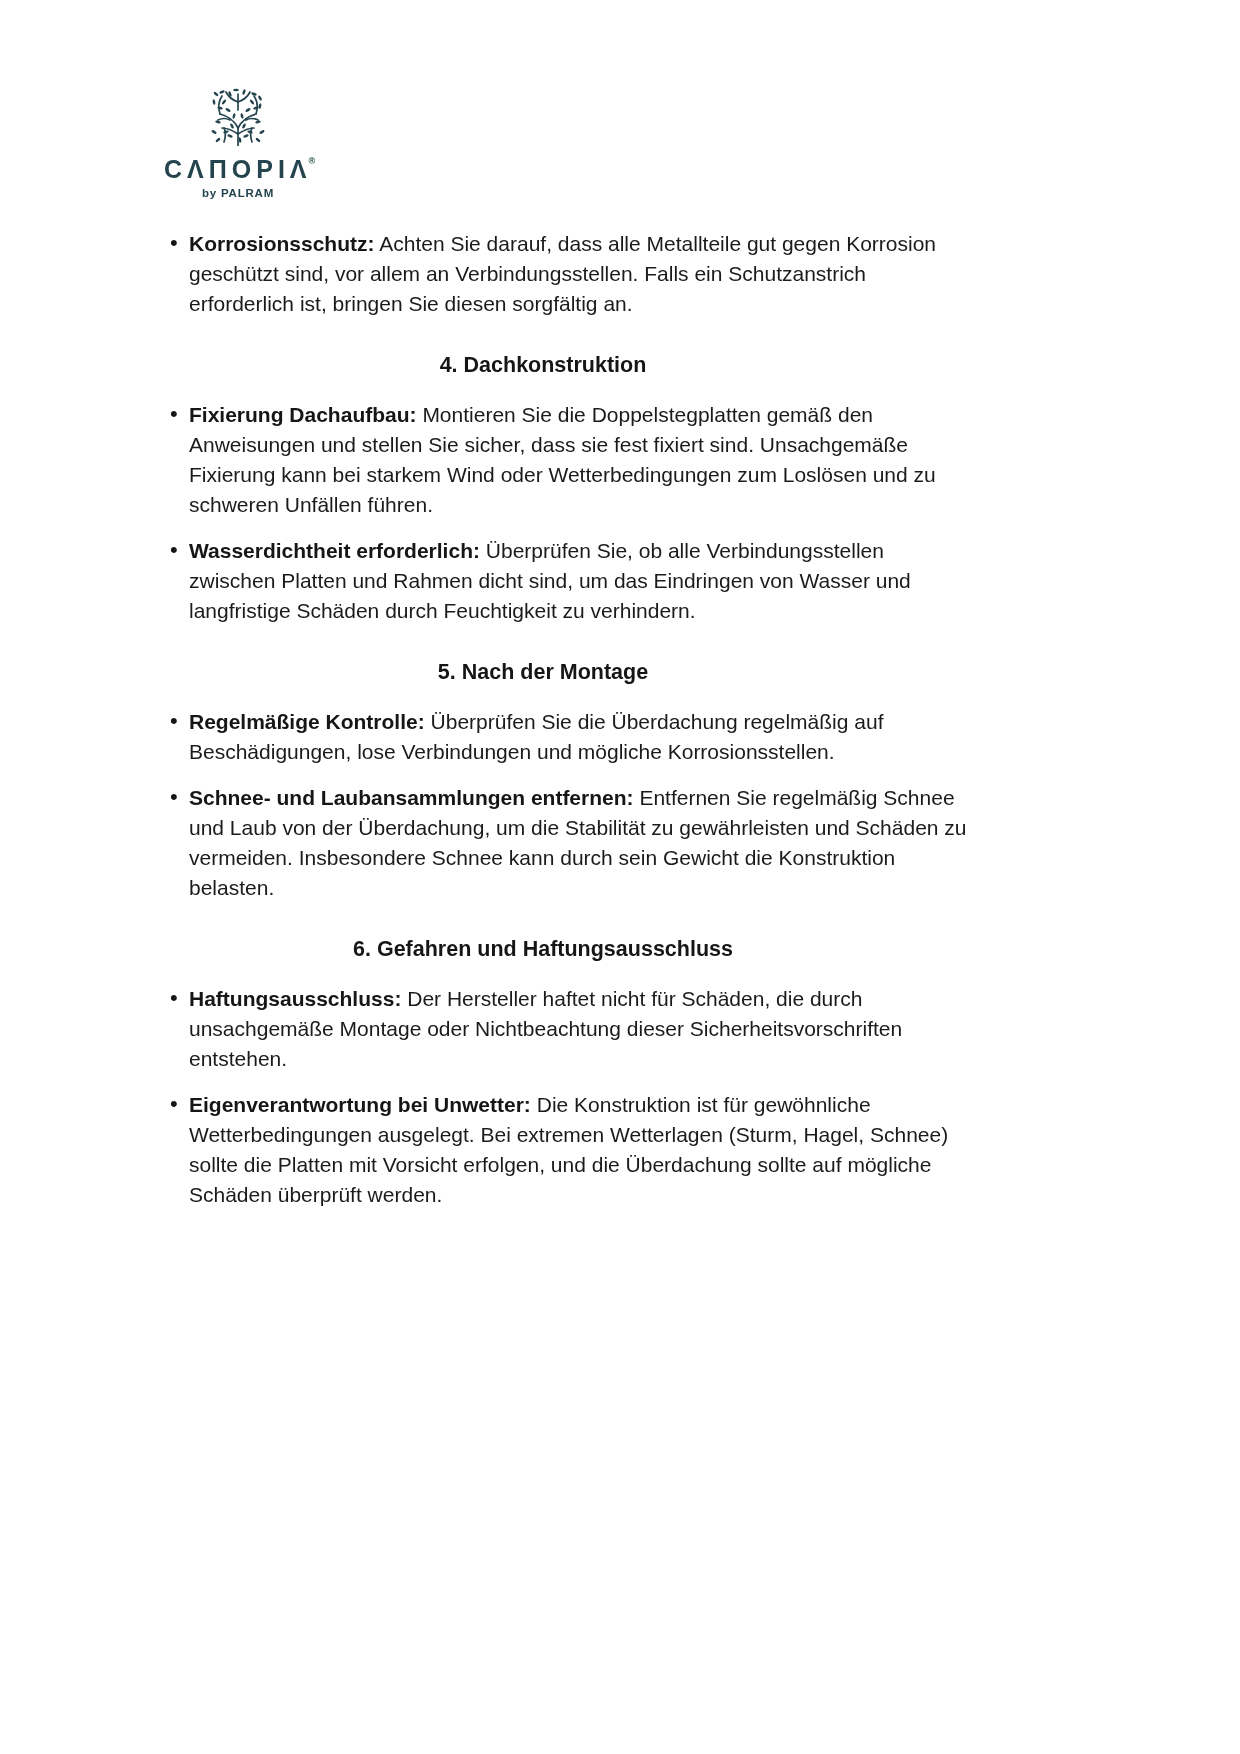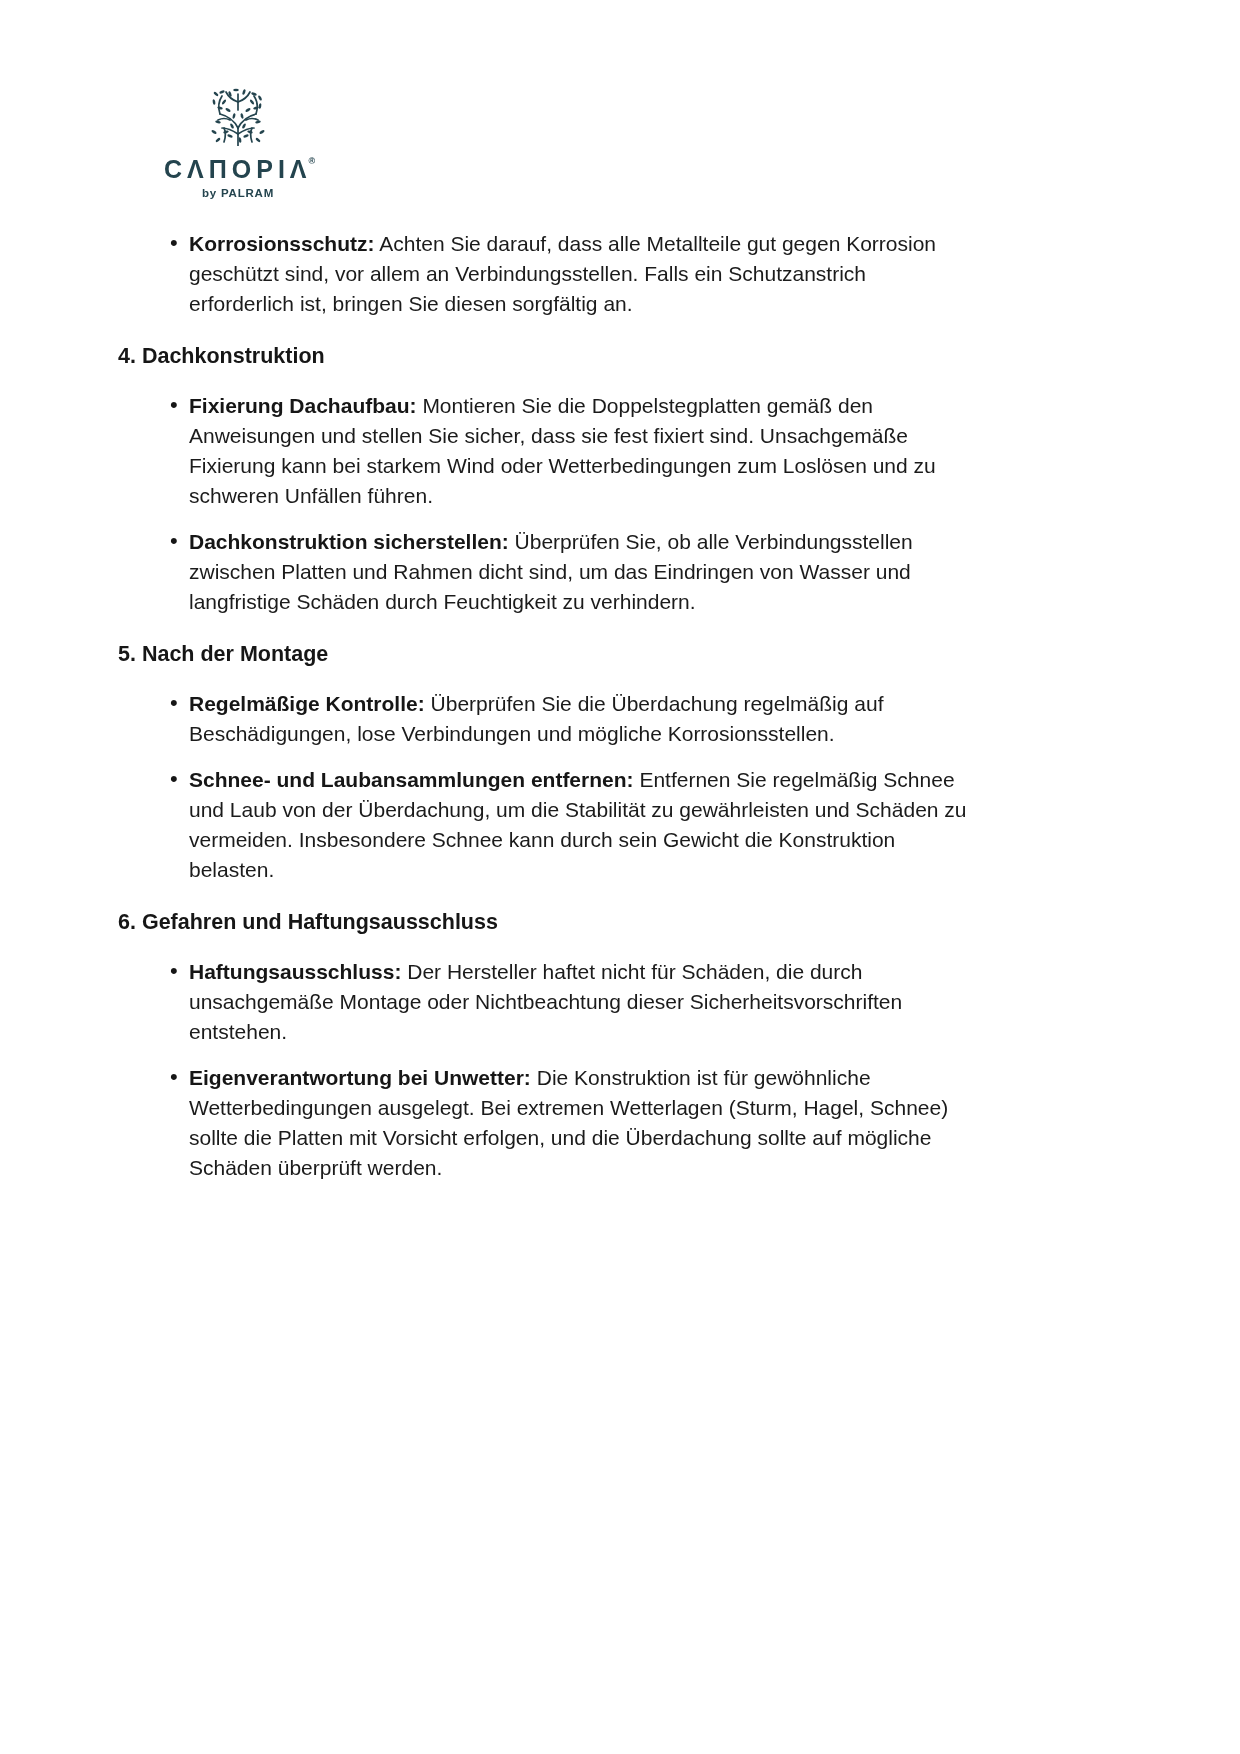--- a/index.html
+++ b/index.html
@@ -61,22 +61,23 @@
     top: 229px;
     left: 118px;
     width: 850px;
     font-size: 21px;
     line-height: 30px;
   }
   .content h2 {
     font-size: 21.5px;
     font-weight: 700;
     line-height: 30px;
-    margin: 22px 0 20px 0;
+    margin: 31px 0 20px 0;
     color: #161616;
+    text-align: center;
   }
   ul.bullets {
     list-style: none;
     margin: 0;
     padding: 0 0 0 71px;
   }
   ul.bullets li {
     position: relative;
     margin: 0;
   }
@@ -153,21 +154,21 @@
 
   <main class="content">
 
     <ul class="bullets">
       <li><strong>Korrosionsschutz:</strong> <span>Achten Sie darauf, dass alle Metallteile gut gegen Korrosion geschützt sind, vor allem an Verbindungsstellen. Falls ein Schutzanstrich erforderlich ist, bringen Sie diesen sorgfältig an.</span></li>
     </ul>
 
     <h2>4. Dachkonstruktion</h2>
     <ul class="bullets">
       <li><strong>Fixierung Dachaufbau:</strong> <span>Montieren Sie die Doppelstegplatten gemäß den Anweisungen und stellen Sie sicher, dass sie fest fixiert sind. Unsachgemäße Fixierung kann bei starkem Wind oder Wetterbedingungen zum Loslösen und zu schweren Unfällen führen.</span></li>
-      <li><strong>Dachkonstruktion sicherstellen:</strong> <span>Überprüfen Sie, ob alle Verbindungsstellen zwischen Platten und Rahmen dicht sind, um das Eindringen von Wasser und langfristige Schäden durch Feuchtigkeit zu verhindern.</span></li>
+      <li><strong>Wasserdichtheit erforderlich:</strong> <span>Überprüfen Sie, ob alle Verbindungsstellen zwischen Platten und Rahmen dicht sind, um das Eindringen von Wasser und langfristige Schäden durch Feuchtigkeit zu verhindern.</span></li>
     </ul>
 
     <h2>5. Nach der Montage</h2>
     <ul class="bullets">
       <li><strong>Regelmäßige Kontrolle:</strong> <span>Überprüfen Sie die Überdachung regelmäßig auf Beschädigungen, lose Verbindungen und mögliche Korrosionsstellen.</span></li>
       <li><strong>Schnee- und Laubansammlungen entfernen:</strong> <span>Entfernen Sie regelmäßig Schnee und Laub von der Überdachung, um die Stabilität zu gewährleisten und Schäden zu vermeiden. Insbesondere Schnee kann durch sein Gewicht die Konstruktion belasten.</span></li>
     </ul>
 
     <h2>6. Gefahren und Haftungsausschluss</h2>
     <ul class="bullets">

